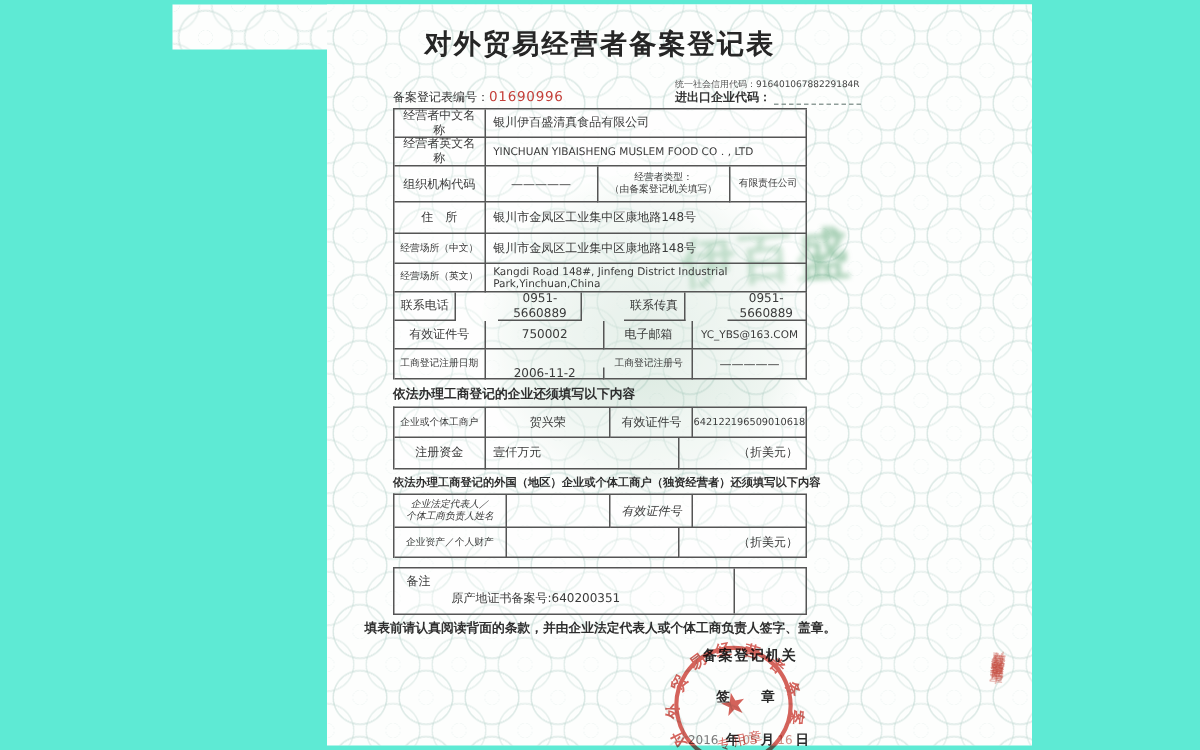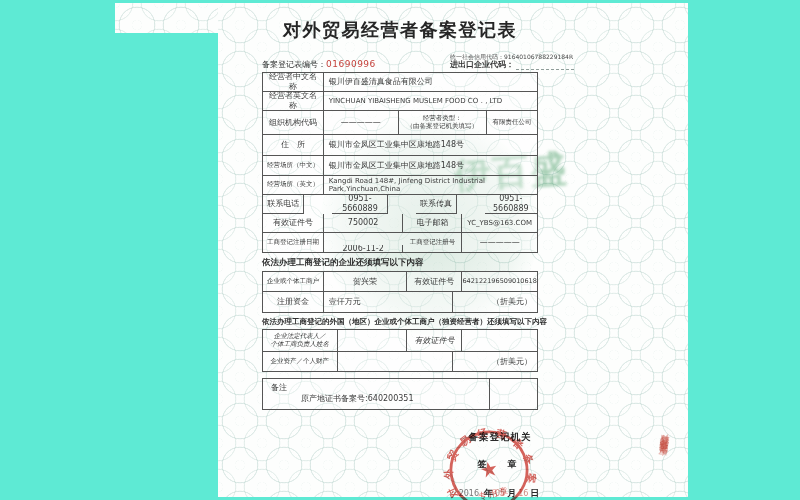--- a/index.html
+++ b/index.html
@@ -255,20 +255,21 @@
       </div>
 
     <div class="remark">
       <div class="divider"></div>
       <div class="rk-label">备注</div>
       <div class="rk-content">原产地证书备案号:640200351</div>
     </div>
 
   </div>
 
+  <div class="footer-note">填表前请认真阅读背面的条款，并由企业法定代表人或个体工商负责人签字、盖章。</div>
 
   <div class="authority">
     <div class="auth-title">备案登记机关</div>
     <div class="seal-label">签　章</div>
     <div class="date-line">
       <span class="yr">2016</span><span class="unit">年</span><span class="stamped">05</span><span class="unit">月</span><span class="stamped">16</span><span class="unit">日</span>
     </div>
   </div>
 
   <svg class="stamp" viewBox="0 0 110 110">

